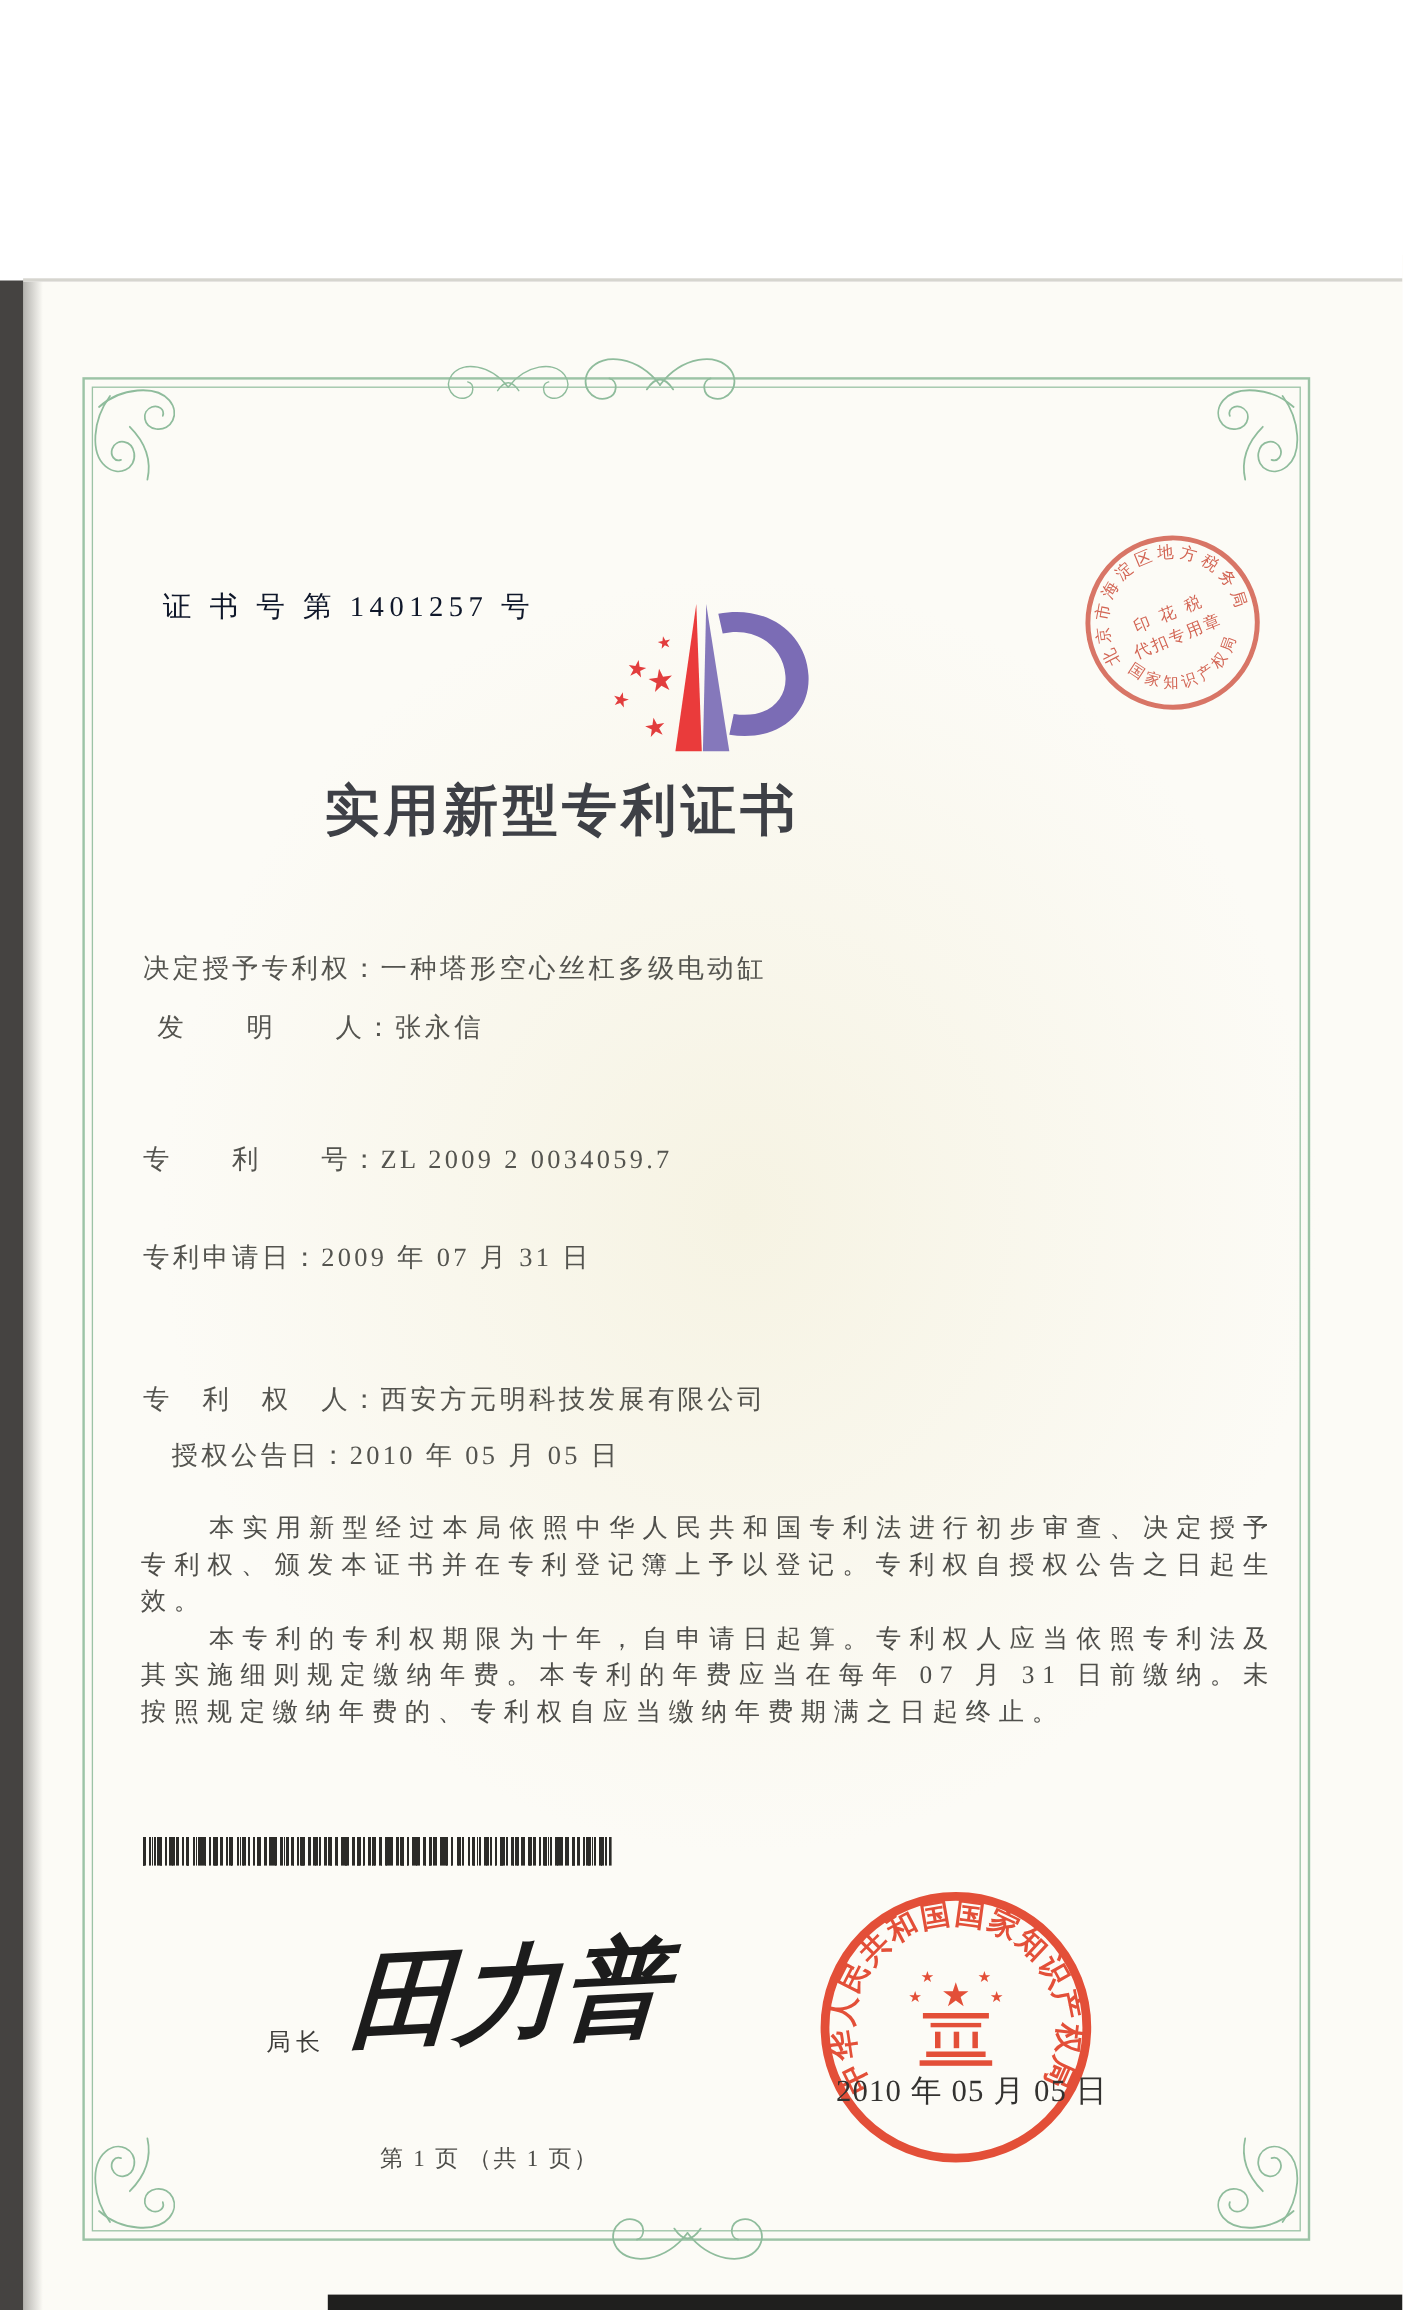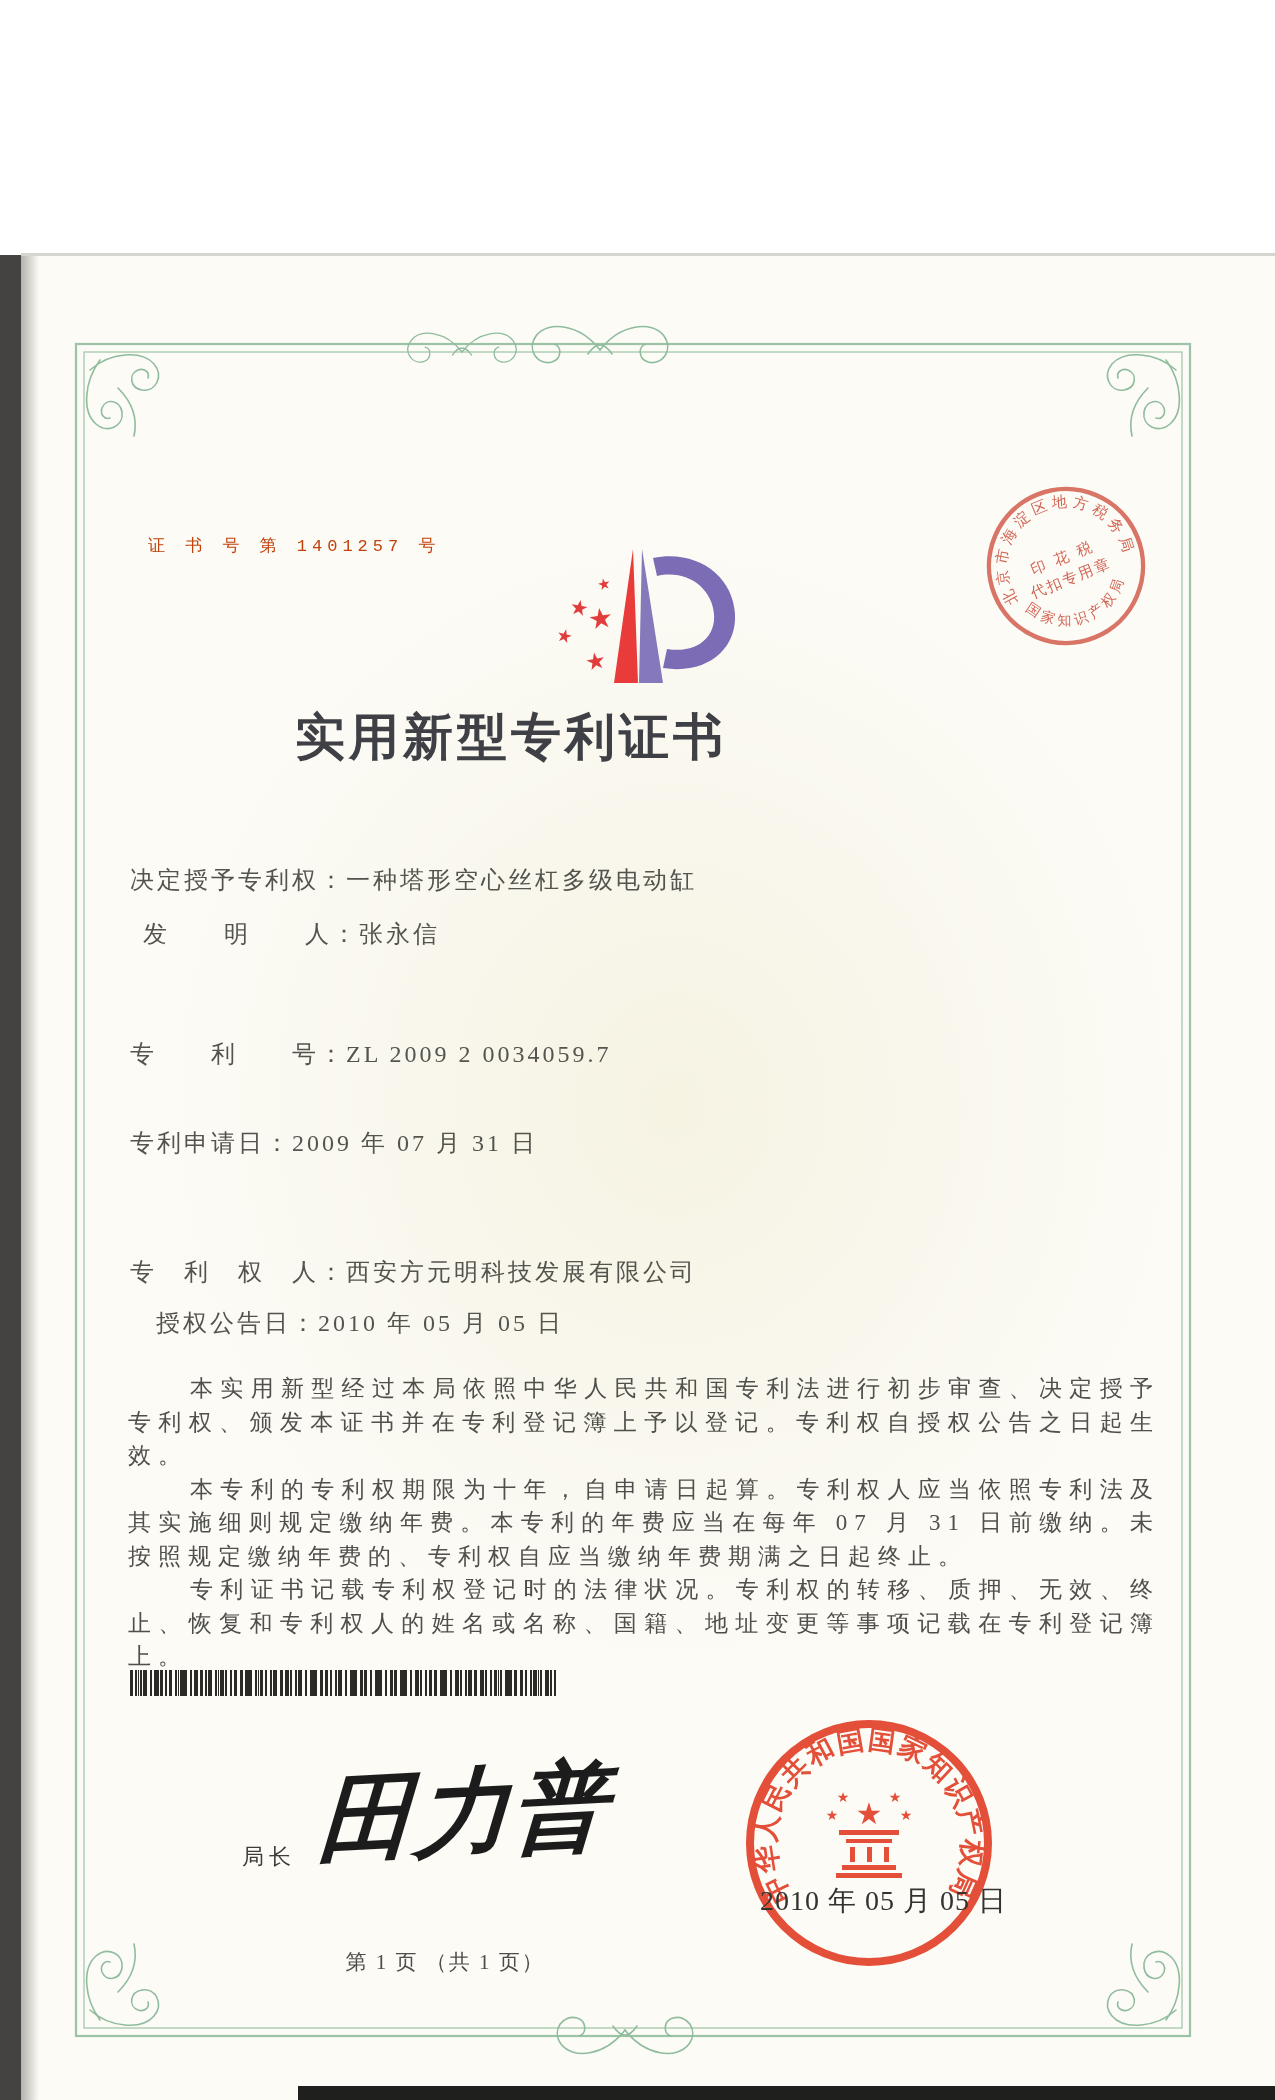--- a/index.html
+++ b/index.html
@@ -19,21 +19,21 @@
       #fcfbf6;
   }
   #paper-shadow{left:21px;top:256px;width:18px;height:1844px;
     background:linear-gradient(to right, rgba(60,58,55,.38), rgba(60,58,55,0));}
   #bottom-bar{left:298px;top:2086px;width:977px;height:14px;background:#1f1f1e;}
 
   
   #frame-svg{left:0;top:0;width:1275px;height:2100px;pointer-events:none;}
 
   
-  #cert-no{left:148px;top:534px;font-size:17px;letter-spacing:5px;color:#c2410c;font-family:Liberation Mono, monospace;}
+  #cert-no{left:148px;top:534px;font-size:26px;letter-spacing:5px;color:#0f172a;}
   #logo-svg{left:545px;top:536px;width:210px;height:166px;}
   #cert-title{
     left:274px;top:704px;width:474px;text-align:center;
     font-size:50px;font-weight:600;letter-spacing:4px;color:#3e4046;
   }
 
   
   .field-row{left:130px;font-size:24px;letter-spacing:3px;color:#54544f;white-space:nowrap;}
   #row-0{top:864px;} #row-1{top:918px;margin-left:13px;} #row-2{top:1038px;}
   #row-3{top:1127px;} #row-4{top:1256px;} #row-5{top:1307px;margin-left:26px;}
@@ -139,21 +139,20 @@
 <div class="abs field-row" id="row-4">
   <span>专　利　权　人：</span><span>西安方元明科技发展有限公司</span>
 </div>
 <div class="abs field-row" id="row-5">
   <span>授权公告日：</span><span>2010 年 05 月 05 日</span>
 </div>
 
 <div class="abs" id="body-text">
   <p>本实用新型经过本局依照中华人民共和国专利法进行初步审查、决定授予专利权、颁发本证书并在专利登记簿上予以登记。专利权自授权公告之日起生效。</p>
   <p>本专利的专利权期限为十年，自申请日起算。专利权人应当依照专利法及其实施细则规定缴纳年费。本专利的年费应当在每年 07 月 31 日前缴纳。未按照规定缴纳年费的、专利权自应当缴纳年费期满之日起终止。</p>
-  <p>专利证书记载专利权登记时的法律状况。专利权的转移、质押、无效、终止、恢复和专利权人的姓名或名称、国籍、地址变更等事项记载在专利登记簿上。</p>
 </div>
 
 <div class="abs" id="barcode"></div>
 
 <div class="abs" id="director-label">局长</div>
 <div class="abs" id="director-signature">田力普</div>
 
 <svg class="abs" id="seal-svg" viewBox="0 0 258 258" xmlns="http://www.w3.org/2000/svg">
   <circle cx="129" cy="129" r="119" fill="none" stroke="#e2462e" stroke-width="8"></circle>
   <path id="seal-text-path" d="M52,183 A94,94 0 1 1 206,183" fill="none"></path>

